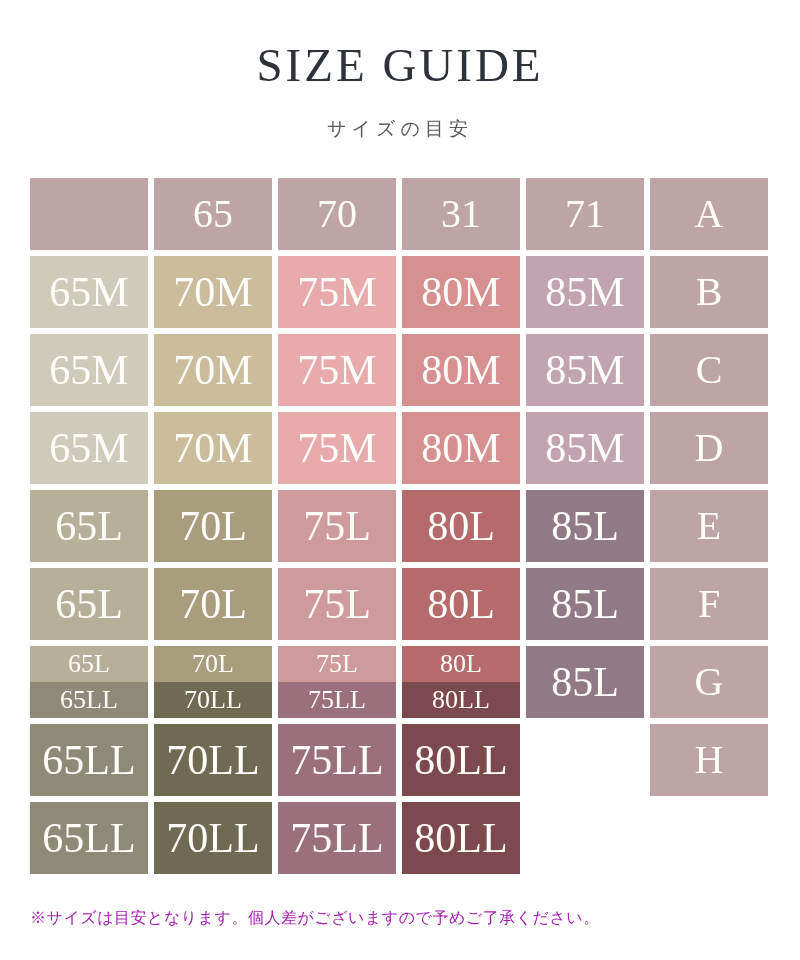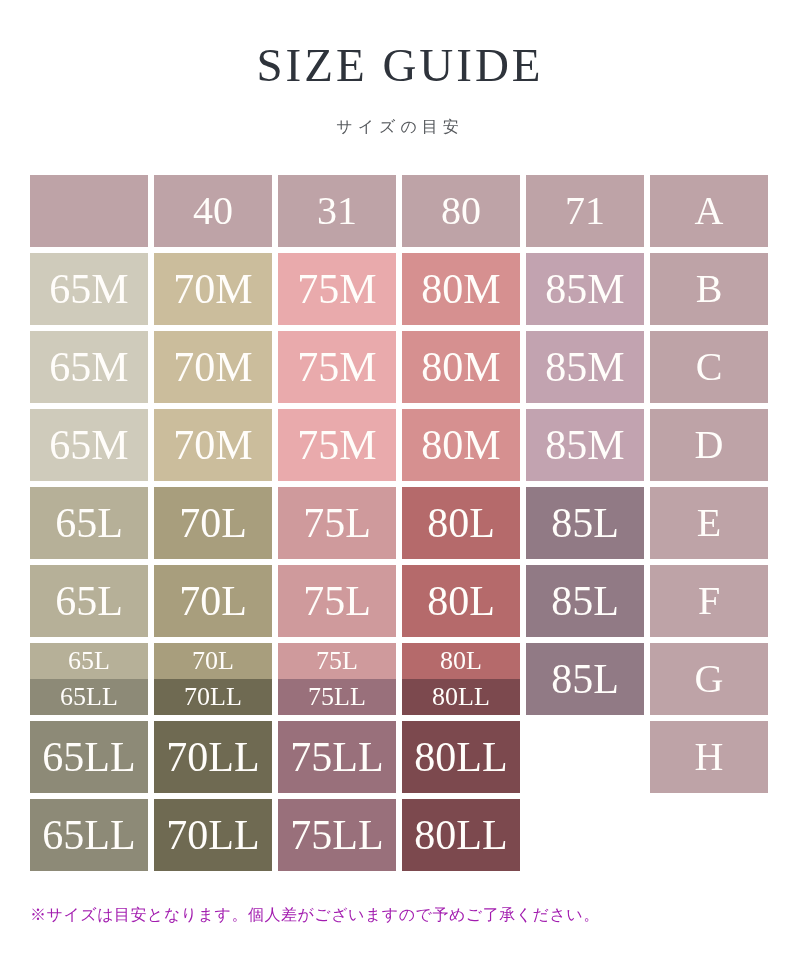--- a/index.html
+++ b/index.html
@@ -17,21 +17,21 @@
     font-size: 47px;
     font-weight: 500;
     letter-spacing: 3px;
     color: #2e333b;
     line-height: 1;
   }
   .page-subtitle {
     margin-top: 30px;
     text-align: center;
     font-family: "Liberation Sans", sans-serif;
-    font-size: 16px;
+    font-size: 19px;
     letter-spacing: 5px;
     color: #55585c;
     line-height: 1;
   }
   .size-table {
     margin: 40px 30px 0 30px;
     width: 738px;
     display: grid;
     grid-template-columns: repeat(6, 1fr);
     gap: 6px;
@@ -70,23 +70,23 @@
   }
 </style>
 </head>
 <body>
 
 <div class="page-title">SIZE GUIDE</div>
 <div class="page-subtitle">サイズの目安</div>
 
 <div class="size-table">
     <div class="cell header" style="background: rgb(190, 163, 167);"></div>
-    <div class="cell header" style="background: rgb(190, 163, 167);">40</div>
+    <div class="cell header" style="background: rgb(190, 163, 167);">65</div>
+    <div class="cell header" style="background: rgb(190, 163, 167);">70</div>
     <div class="cell header" style="background: rgb(190, 163, 167);">31</div>
-    <div class="cell header" style="background: rgb(190, 163, 167);">80</div>
     <div class="cell header" style="background: rgb(190, 163, 167);">71</div>
     <div class="cell rowlabel" style="background: rgb(190, 163, 167);">A</div>
     <div class="cell " style="background: rgb(207, 203, 187);">65M</div>
     <div class="cell " style="background: rgb(203, 189, 156);">70M</div>
     <div class="cell " style="background: rgb(233, 170, 172);">75M</div>
     <div class="cell " style="background: rgb(214, 144, 144);">80M</div>
     <div class="cell " style="background: rgb(194, 163, 176);">85M</div>
     <div class="cell rowlabel" style="background: rgb(190, 163, 167);">B</div>
     <div class="cell " style="background: rgb(207, 203, 187);">65M</div>
     <div class="cell " style="background: rgb(203, 189, 156);">70M</div>

